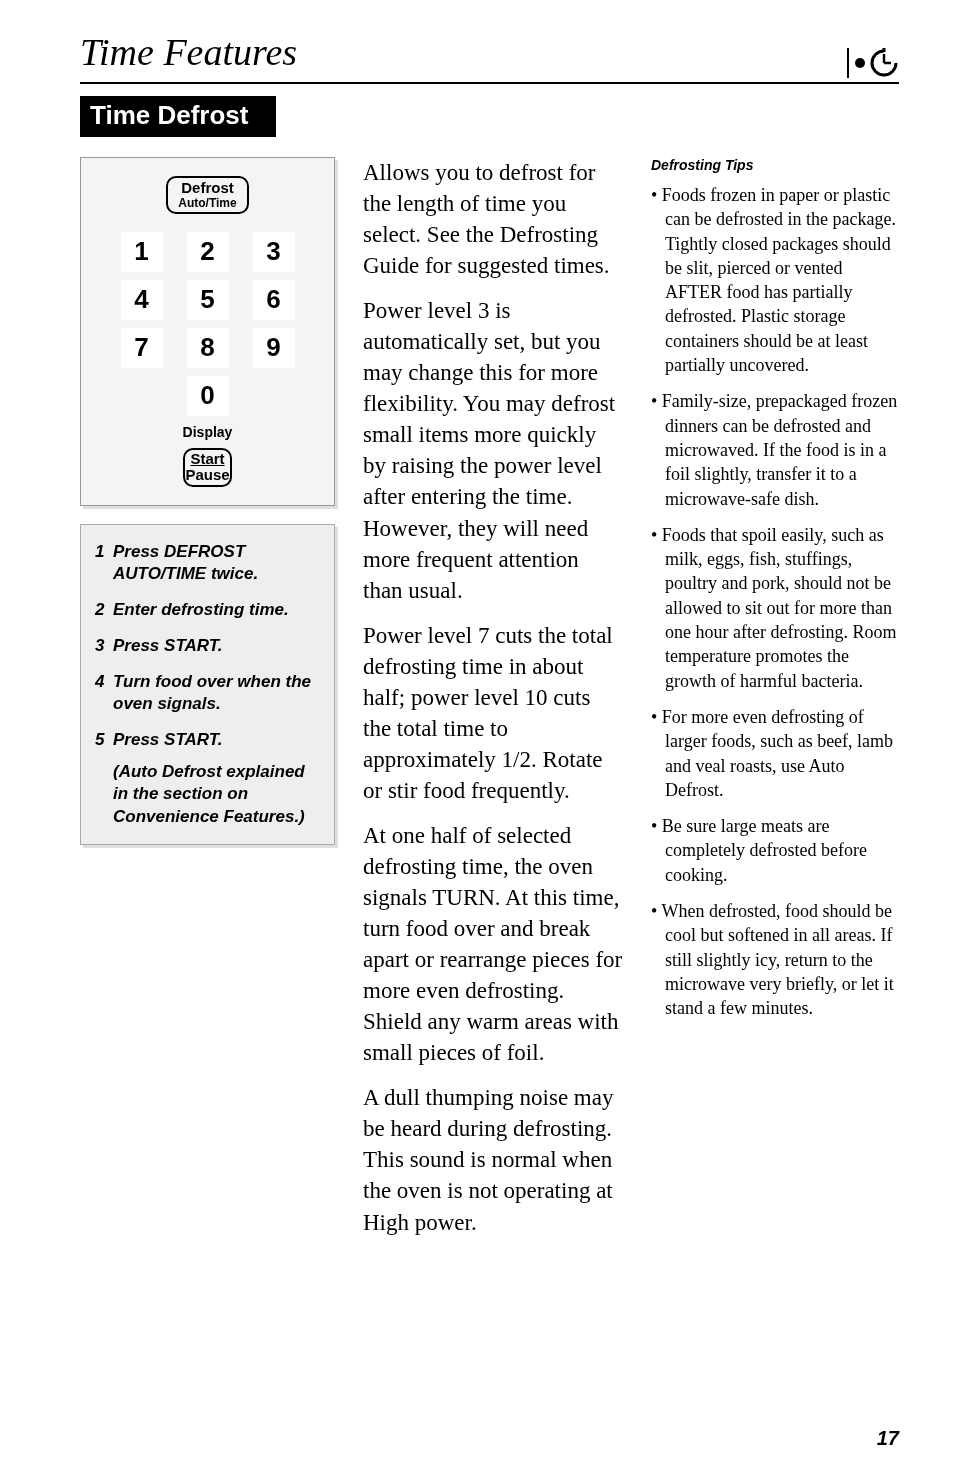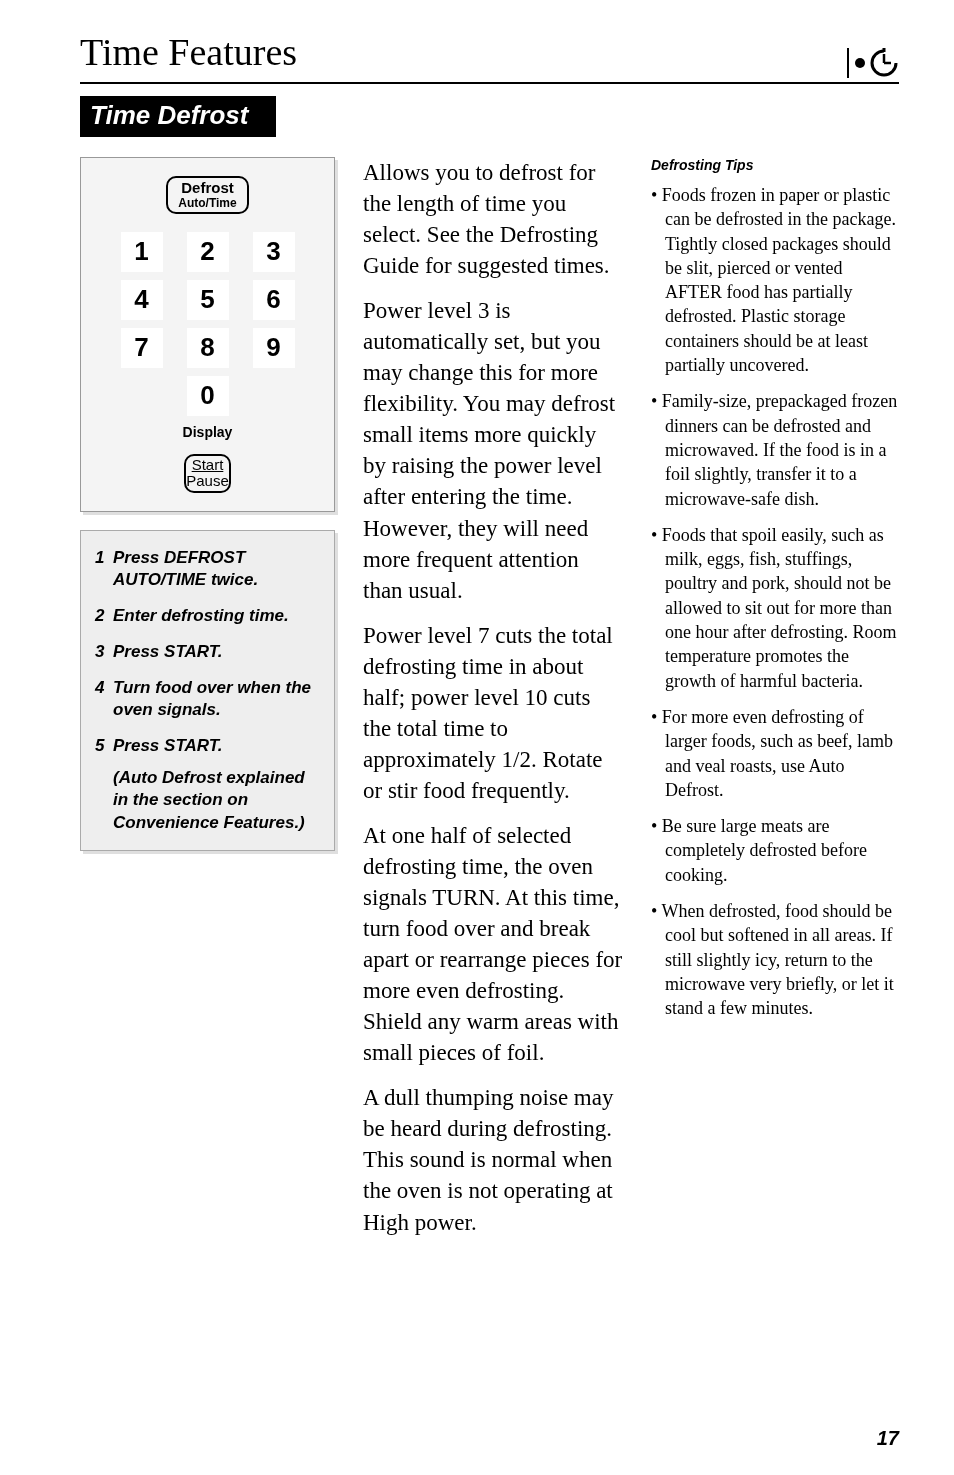--- a/index.html
+++ b/index.html
@@ -7,20 +7,21 @@
     width: 954px;
     height: 1475px;
     background: #fff;
     font-family: Georgia, 'Times New Roman', serif;
     color: #000;
     position: relative;
     padding: 30px 55px 0 80px;
   }
   .page-title {
     font-family: Georgia, serif;
+    font-style: italic;
     font-size: 38px;
     font-weight: normal;
     margin-bottom: 4px;
   }
   .title-row {
     display: flex;
     align-items: flex-end;
     border-bottom: 2px solid #000;
     padding-bottom: 4px;
     margin-bottom: 12px;
@@ -34,21 +35,20 @@
     gap: 4px;
   }
   .dot { width: 10px; height: 10px; background: #000; border-radius: 50%; }
   .timer-icon svg { display: block; }
   .section-bar {
     display: inline-block;
     background: #000;
     color: #fff;
     font-family: Arial, Helvetica, sans-serif;
     font-weight: bold;
-    font-style: italic;
     font-size: 26px;
     padding: 4px 28px 6px 10px;
     margin-bottom: 20px;
   }
   .columns {
     display: flex;
     gap: 28px;
   }
   .left-col { width: 255px; flex-shrink: 0; }
   .mid-col { width: 260px; flex-shrink: 0; }
@@ -81,25 +81,25 @@
     gap: 8px 24px;
     justify-content: center;
     font-size: 26px;
     font-weight: bold;
   }
   .key { background:#fff; display:flex; align-items:center; justify-content:center; }
   .zero-row { margin-top: 0px; }
   .display-lbl { font-weight: bold; font-size: 14px; margin-top: -2px; }
   .start-btn {
     display: inline-block;
-    margin-top: 14px;
+    margin-top: 8px;
     border: 2px solid #000;
     border-radius: 10px;
     padding: 1px 0;
-    font-weight: normal;
+    font-weight: bold;
     line-height: 1.1;
     font-size: 15px;
   }
   .start-btn .top { text-decoration: underline; }
 
   .steps {
     border: 1px solid #aaa;
     background: #eee;
     padding: 16px 14px;
     box-shadow: 3px 3px 0 rgba(150,150,150,0.3);

